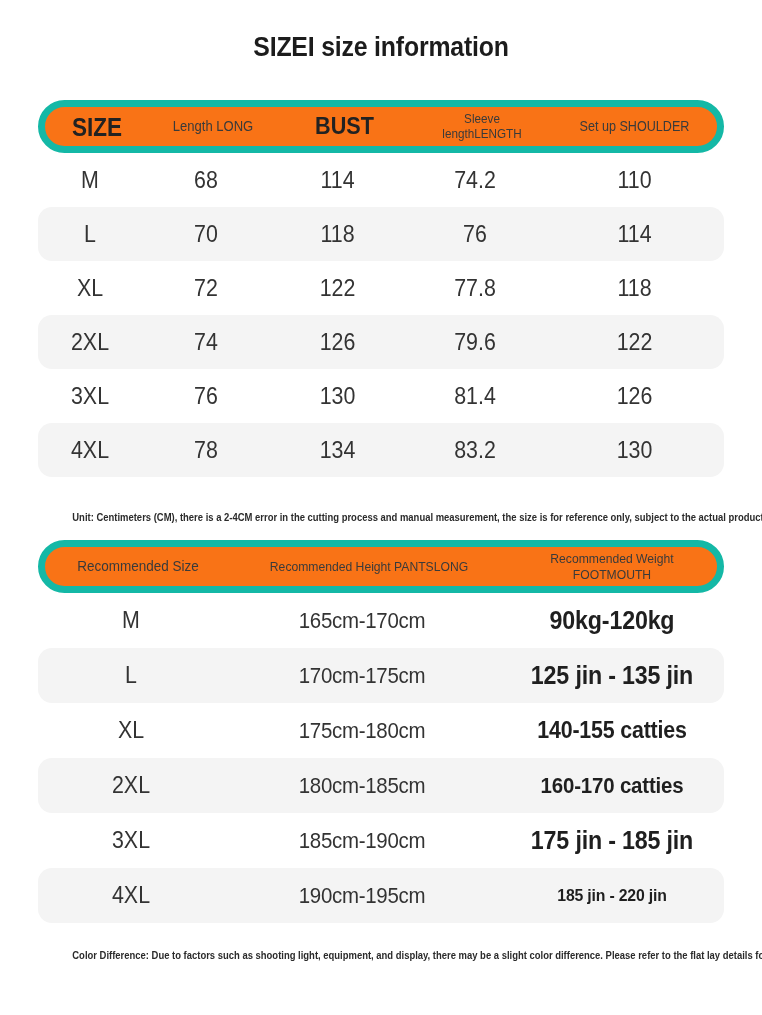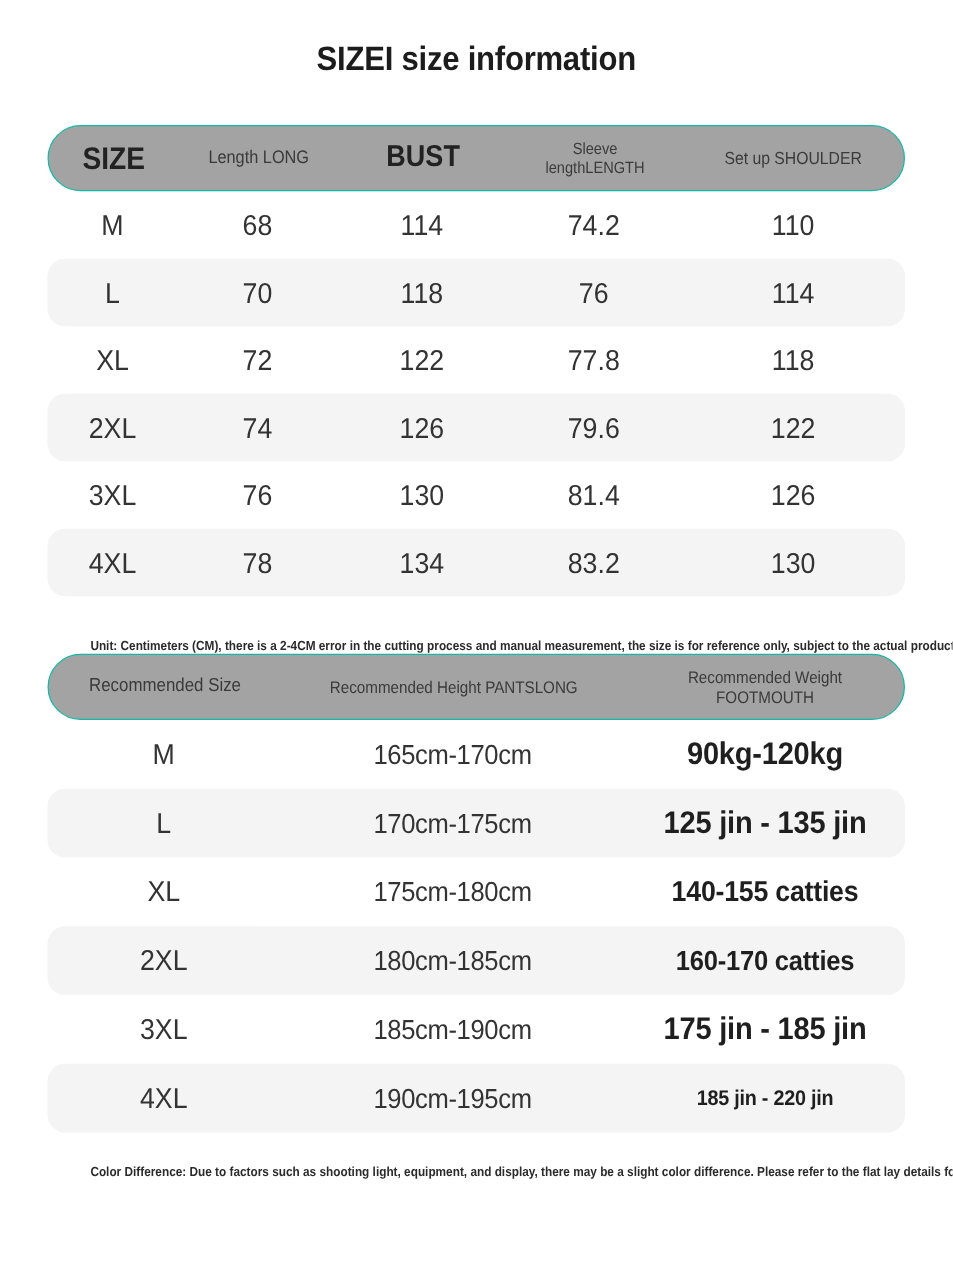--- a/index.html
+++ b/index.html
@@ -28,30 +28,30 @@
     transform: scaleX(0.92);
   }
 
   
   .table-block {
     width: 686px;
     margin: 0 auto;
   }
 
   #table-one { margin-top: 37px; }
-  #table-two { margin-top: 0px; }
+  #table-two { margin-top: 17px; }
 
   
   .header-pill {
     display: flex;
     align-items: center;
     height: 53px;
-    border: 1px solid #14b8a6;
+    border: 7px solid #14b8a6;
     border-radius: 27px;
-    background: #a3a3a3;
+    background: #f97316;
   }
 
   .header-cell {
     text-align: center;
     font-family: "Liberation Sans Narrow", "Liberation Sans", sans-serif;
     color: #3a3a3a;
     line-height: 1.12;
     transform: scaleX(0.9);
   }
 

